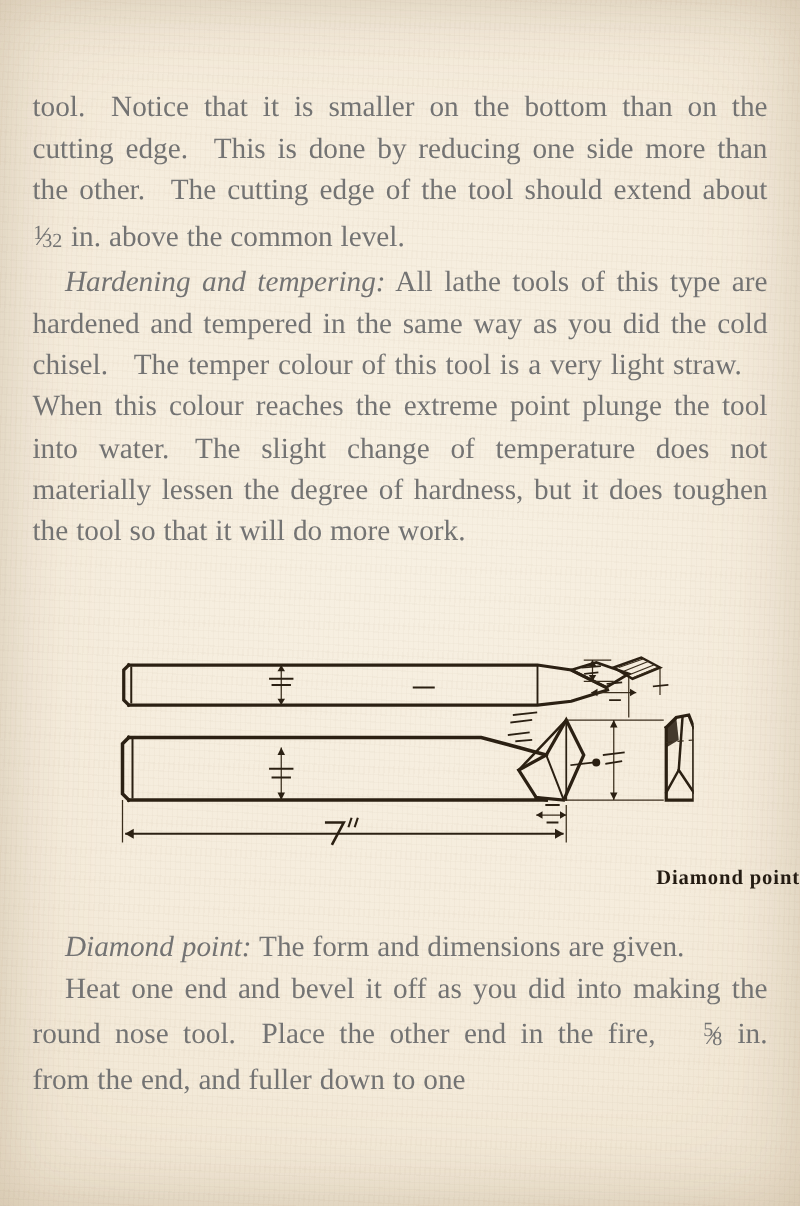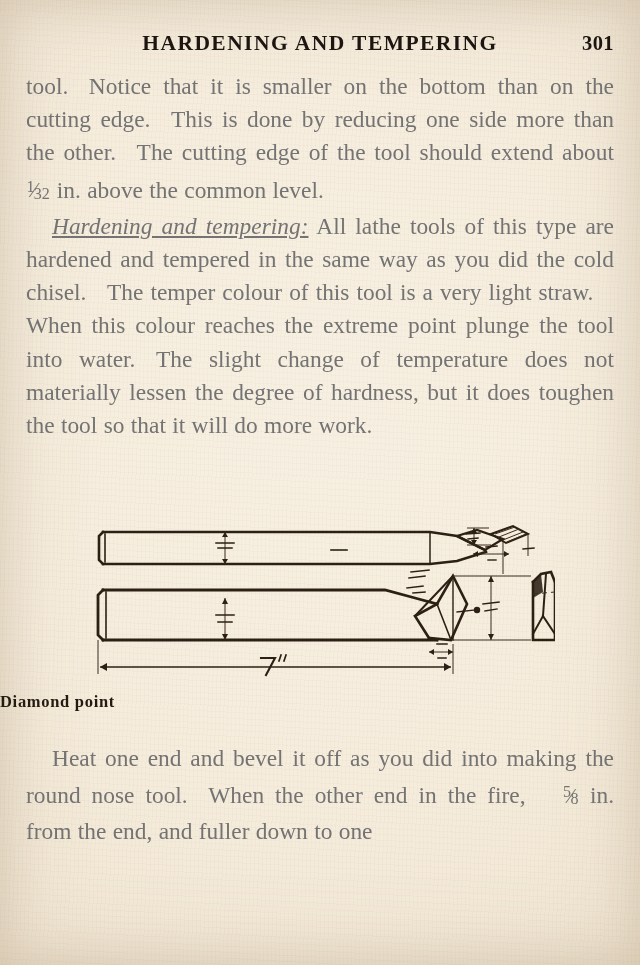--- a/index.html
+++ b/index.html
@@ -102,21 +102,21 @@
     margin: 0;
     font-size: 23.4px;
     line-height: 33.2px;
     text-align: justify;
     text-align-last: left;
     color: #737373;
     word-spacing: .5px;
     -webkit-font-smoothing: antialiased;
   }
   p.para.indent { text-indent: 26px; }
-  .it { font-style: italic; text-decoration: underline; }
+  .it { font-style: italic; }
   .gap { display: inline-block; width: .44em; }
 
   
   .frac {
     display: inline-block;
     position: relative;
     font-size: .98em;
     white-space: nowrap;
     letter-spacing: 0;
     padding: 0 .5px;
@@ -132,21 +132,21 @@
     top: 512px;
   }
   .figure-art {
     display: block;
     margin: 0 auto;
     width: 470px;
     height: 170px;
   }
   .figure-caption {
     margin-top: 10px;
-    text-align: left;
+    text-align: right;
     font-weight: 700;
     font-size: 16.5px;
     letter-spacing: .7px;
     color: #241b12;
   }
 
   .textblock-lower {
     position: absolute;
     left: 26px;
     width: 588px;
@@ -158,24 +158,20 @@
   .ink-fill { fill: #2b2013; stroke: none; }
   .ink-thin { stroke: #3a2d1c; fill: none; stroke-width: 1; }
 </style>
 </head>
 <body>
 
 <div class="page"></div>
 
 <div class="content">
 
-  <div class="runhead">
-    <div class="runhead-title">HARDENING AND TEMPERING</div>
-    <div class="runhead-folio">301</div>
-  </div>
 
   <div class="textblock">
 
     <p class="para"><span>tool.</span><span class="gap"></span><span class="gap"></span><span>Notice that it is smaller on the bottom than on the cutting edge.</span><span class="gap"></span><span class="gap"></span><span>This is done by reducing one side more than the other.</span><span class="gap"></span><span class="gap"></span><span>The cutting edge of the tool should extend about</span>
       <span class="frac"><span class="n">1</span><span class="s">⁄</span><span class="d">32</span></span>
       <span>in. above the common level.</span></p>
 
     <p class="para indent"><span class="it">Hardening and tempering:</span>
       <span>All lathe tools of this type are hardened and tempered in the same way as you did the cold chisel.</span><span class="gap"></span><span class="gap"></span><span>The temper colour of this tool is a very light straw.</span><span class="gap"></span><span class="gap"></span><span>When this colour reaches the extreme point plunge the tool into water.</span><span class="gap"></span><span class="gap"></span><span>The slight change of temperature does not materially lessen the degree of hardness, but it does toughen the tool so that it will do more work.</span></p>
   </div>
@@ -312,20 +308,22 @@
 
         <path class="ink-thin" stroke-width="1.3" stroke-dasharray="5 4" d="M448,82 L470,80"></path>
       </g>
     </svg>
 
     <div class="figure-caption">Diamond point</div>
   </div>
 
   <div class="textblock-lower">
 
-
-
-    <p class="para indent"><span>Heat one end and bevel it off as you did into making the round nose tool.</span><span class="gap"></span><span class="gap"></span><span>When the other end in the fire,</span>
+    <p class="para indent"><span class="it">Diamond point:</span>
+      <span>The form and dimensions are given.</span></p>
+
+
+    <p class="para indent"><span>Heat one end and bevel it off as you did into making the round nose tool.</span><span class="gap"></span><span class="gap"></span><span>Place the other end in the fire,</span>
       <span class="frac"><span class="n">5</span><span class="s">⁄</span><span class="d">8</span></span>
       <span>in. from the end, and fuller down to one</span></p>
   </div>
 
 </div>
 
 </body></html>

